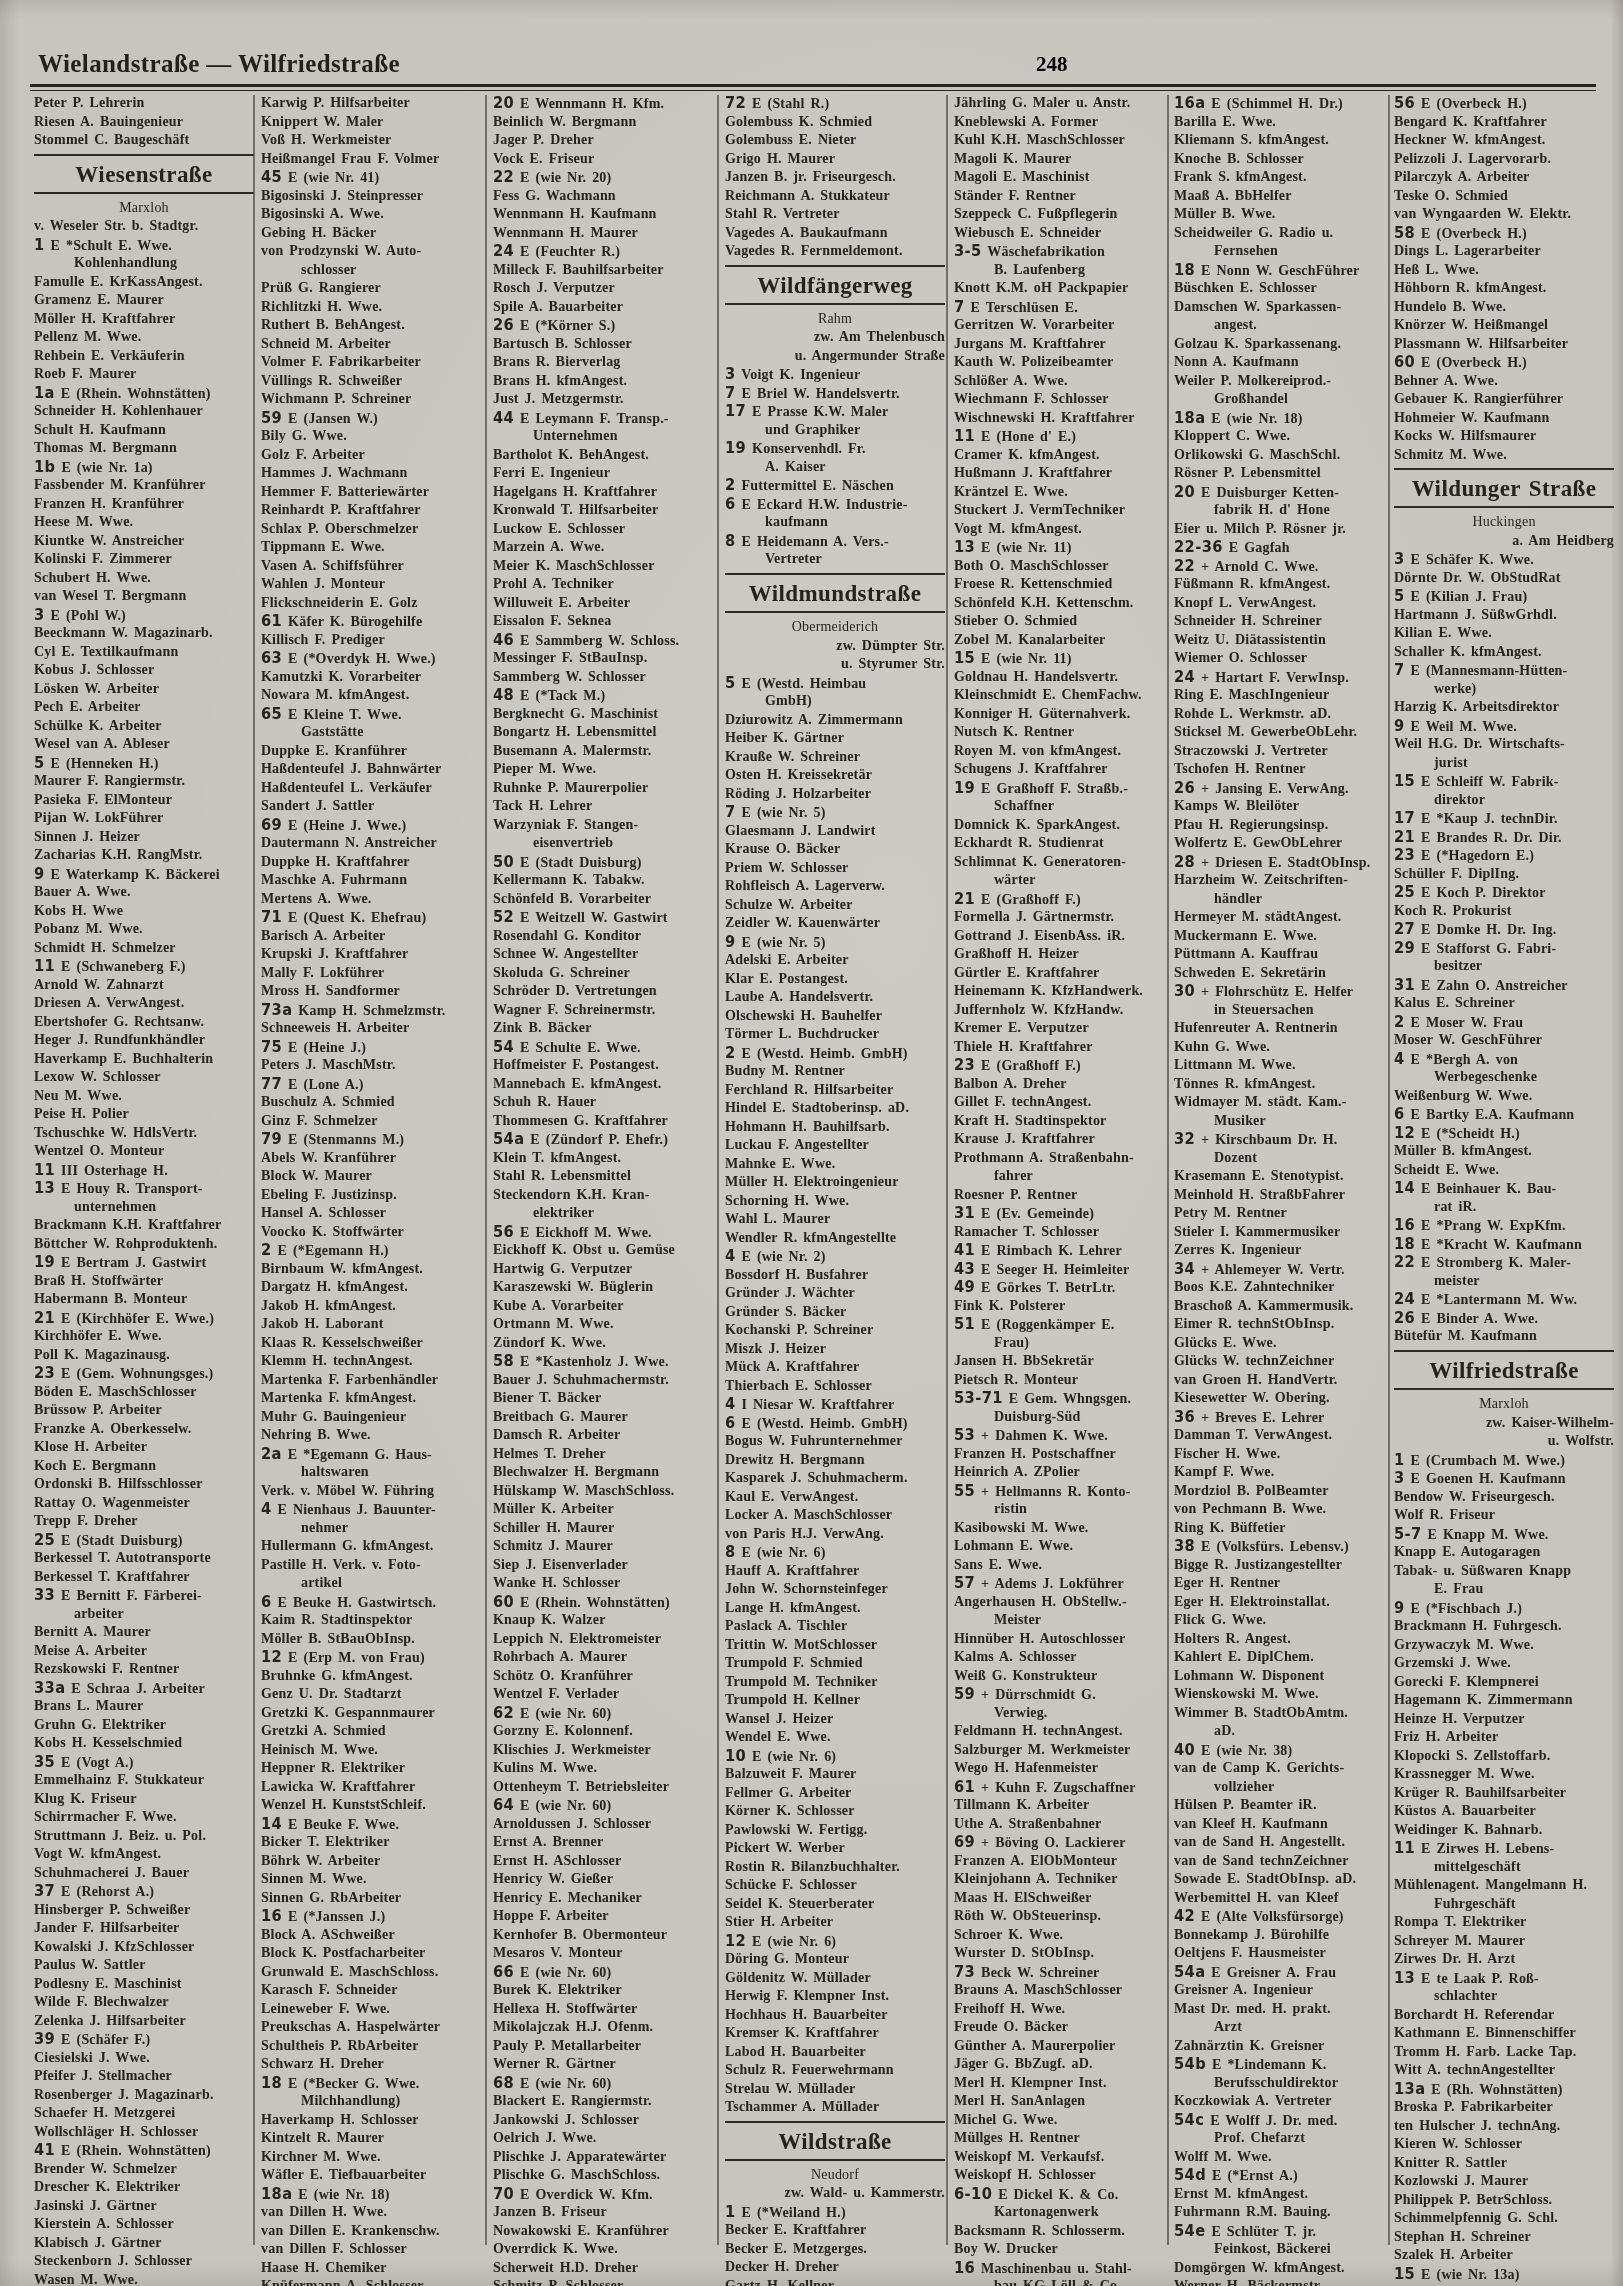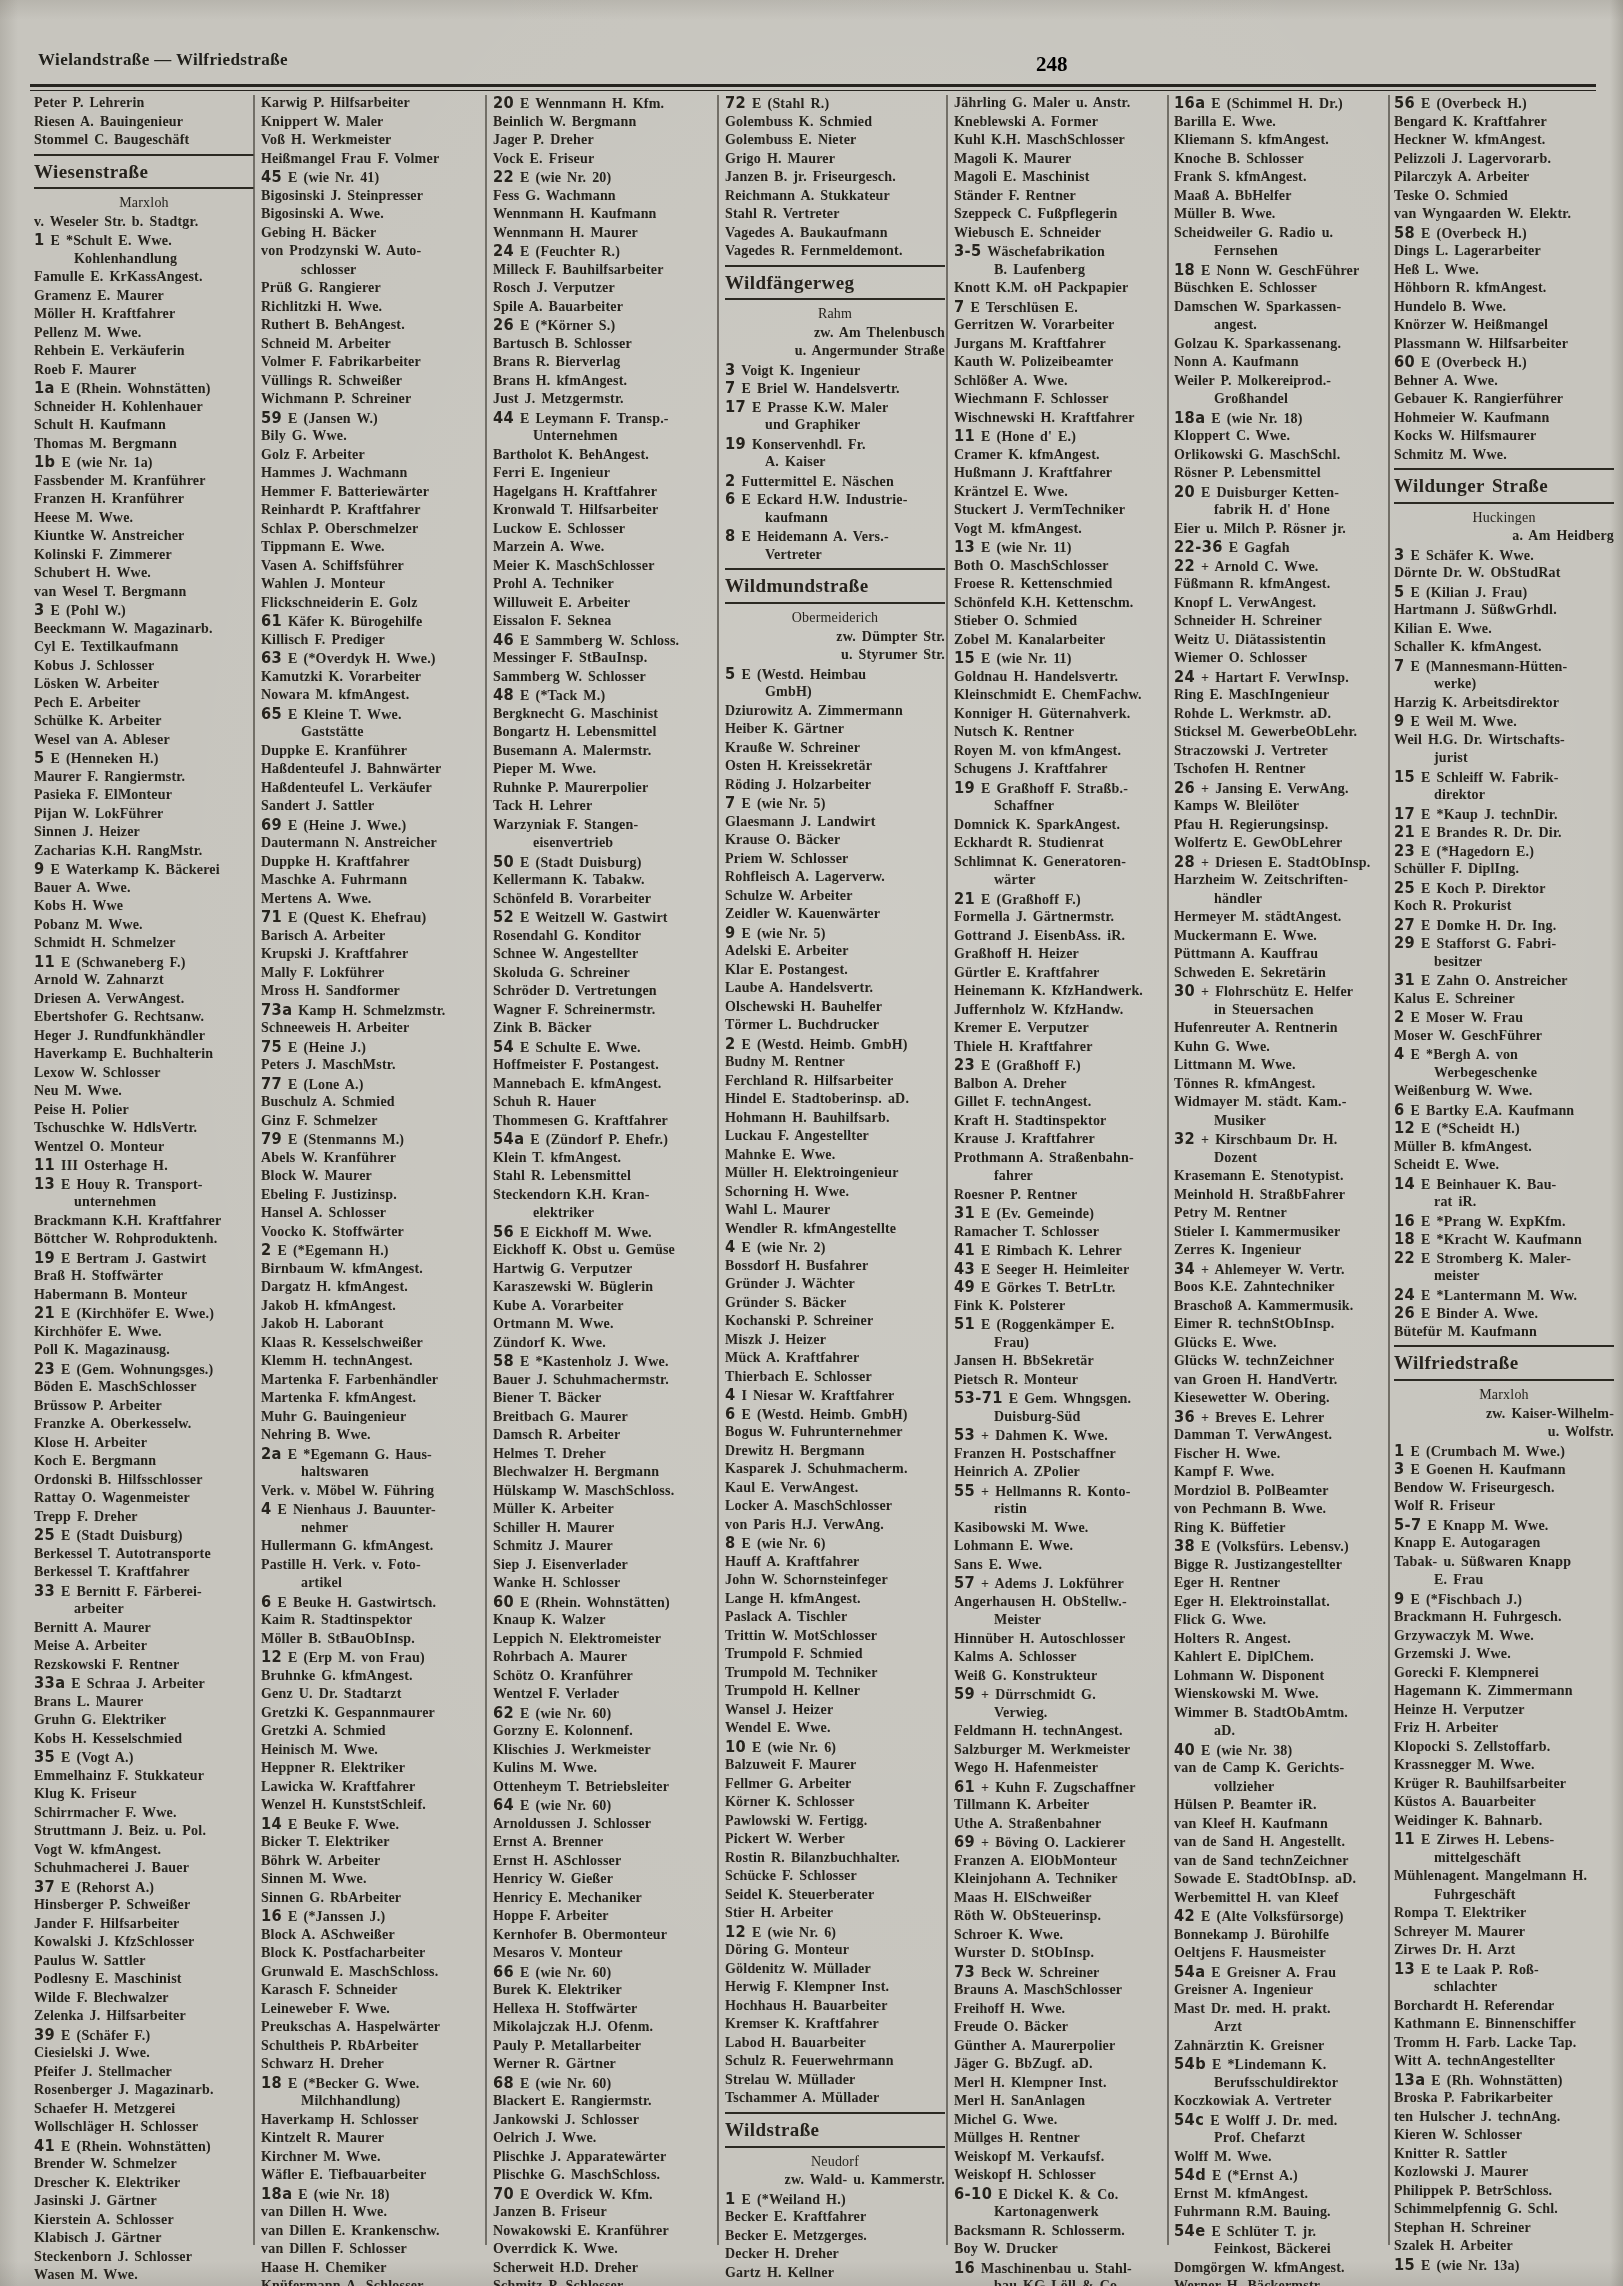--- a/index.html
+++ b/index.html
@@ -7,34 +7,34 @@
        font-family:"Liberation Serif",serif;
        background:#c6c4bc;}
   .paper{position:absolute;inset:0;
       background:
         radial-gradient(ellipse at 55% 40%, rgba(255,255,255,.10), rgba(0,0,0,0) 60%),
         linear-gradient(90deg, rgba(90,85,75,.18) 0, rgba(0,0,0,0) 18px),
         linear-gradient(270deg, rgba(90,85,75,.28) 0, rgba(0,0,0,0) 14px),
         linear-gradient(0deg, rgba(90,85,75,.15) 0, rgba(0,0,0,0) 26px),
         linear-gradient(180deg, rgba(120,115,105,.20) 0, rgba(0,0,0,0) 20px),
         #c7c5be;}
-  .pg-title{position:absolute;left:38px;top:50px;font-size:17px;font-weight:800;
+  .pg-title{position:absolute;left:38px;top:50px;font-size:25px;font-weight:800;
       color:#21201b;letter-spacing:0.4px;white-space:nowrap;}
   .pg-num{position:absolute;left:1036px;top:52px;font-size:21px;font-weight:800;color:#000000;}
   .hrule{position:absolute;left:30px;top:84px;width:1566px;height:3px;
       border-top:3px solid #26241f;border-bottom:1px solid #26241f;}
   .vrule{position:absolute;top:95px;width:2px;height:2150px;background:#55524a;opacity:.75;}
   .col{position:absolute;top:94px;width:220px;color:#26231d;}
   .ln{height:18.5px;line-height:18.5px;font-size:14px;font-weight:700;
       letter-spacing:0.2px;word-spacing:2.2px;white-space:nowrap;overflow:visible;}
   .ln.c{padding-left:40px;}
   .ln.s{text-align:center;font-weight:400;}
   .ln.s2{text-align:right;}
   .ln .num{font-size:16.3px;font-weight:900;letter-spacing:0.4px;font-family:"DejaVu Sans","Liberation Sans",sans-serif;font-stretch:condensed;}
-  .ln.h{height:auto;line-height:1.1;font-size:19px;font-weight:800;
+  .ln.h{height:auto;line-height:1.1;text-align:center;font-size:23px;font-weight:800;
       letter-spacing:0.4px;border-top:2px solid #2b2922;border-bottom:2px solid #2b2922;
       padding:6px 0 5px;margin:4px 0 5px;white-space:nowrap;
       font-family:"Liberation Serif",serif;}
 </style>
 </head>
 <body>
 
 <div class="paper"></div>
 
 <div class="pg-title">Wielandstraße — Wilfriedstraße</div>

